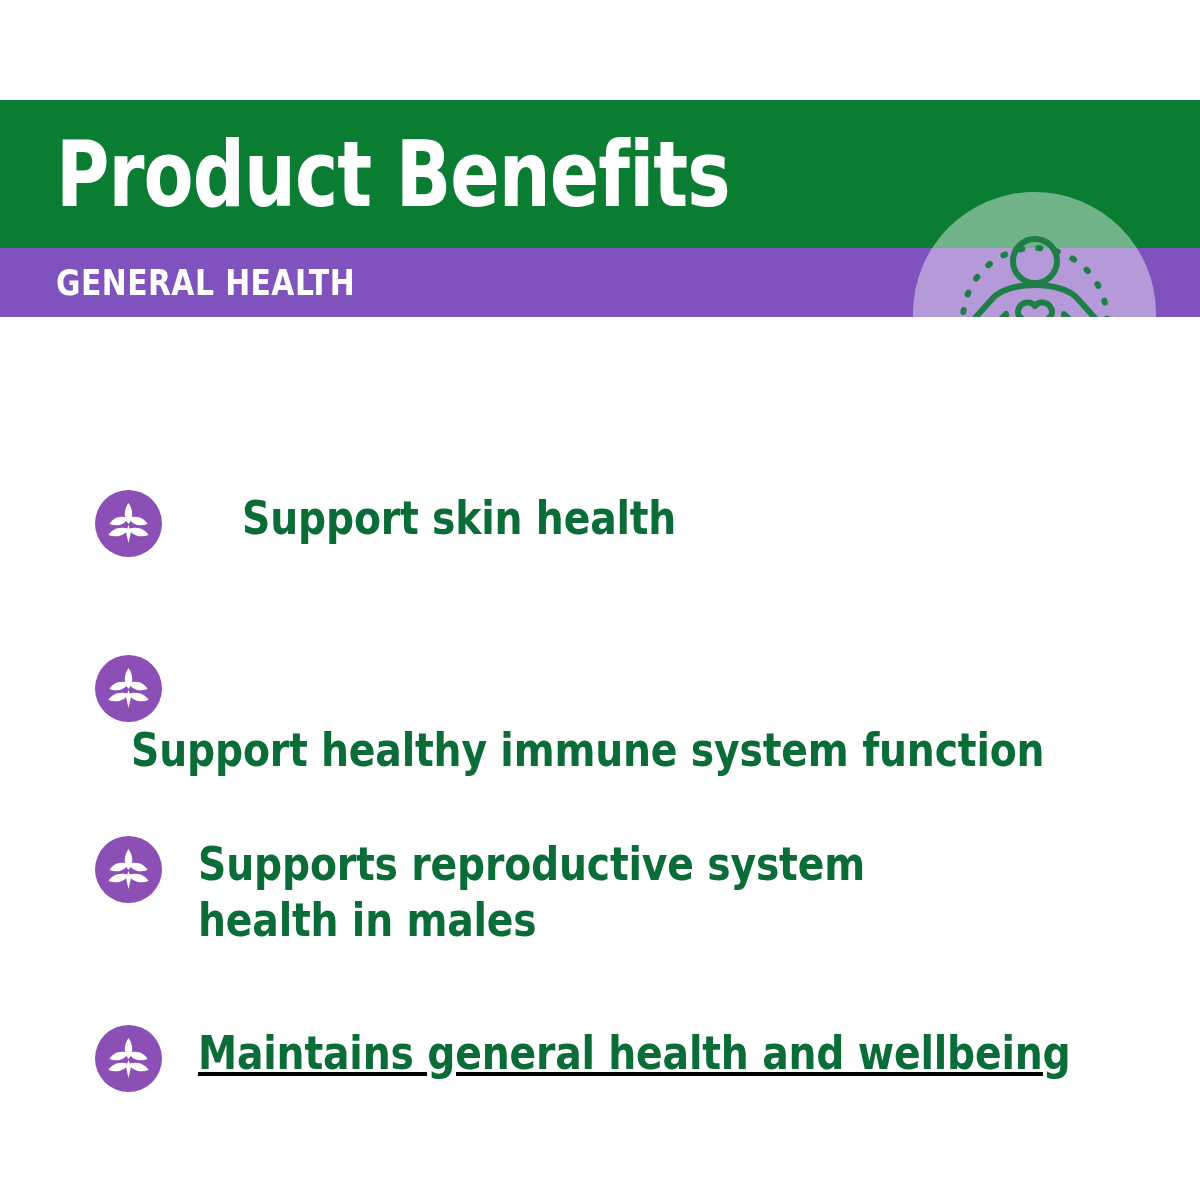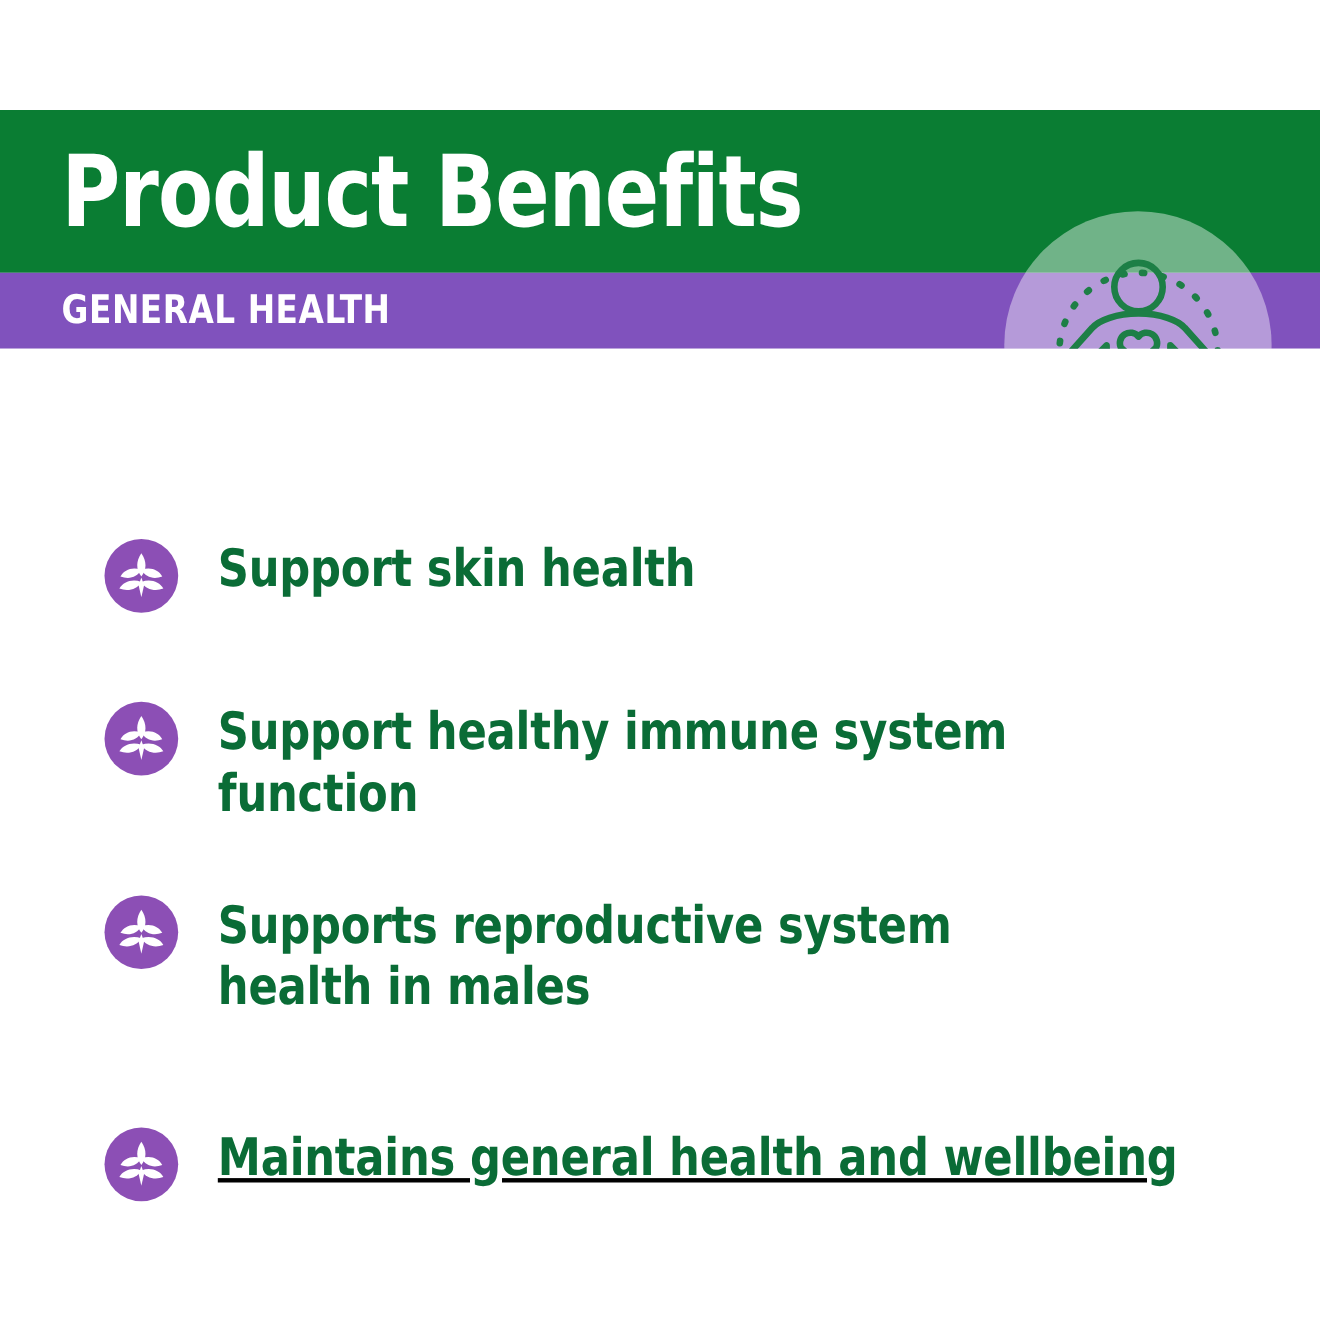--- a/index.html
+++ b/index.html
@@ -133,23 +133,23 @@
     color: #0a6c36;
     font-family: "Liberation Sans Narrow", "DejaVu Sans Condensed", "Liberation Sans", sans-serif;
     font-weight: bold;
     font-size: 47px;
     line-height: 56px;
     letter-spacing: -0.2px;
     transform: scaleX(0.93);
     transform-origin: left top;
     white-space: pre-line;
   }
-  #benefit-row-0 { top: 24px; }
-  #benefit-row-1 { top: 172px; }
-  #benefit-row-2 { top: 348px; }
+  #benefit-row-0 { top: 24px; gap: 44px; }
+  #benefit-row-1 { top: 189px; flex-direction: column; }
+  #benefit-row-2 { top: 370px; }
   #benefit-row-3 { top: 559px; text-decoration: underline; }
 </style>
 </head>
 <body>
 
 <div id="page">
 
   <div id="header-block">
 
     <div id="header-green-bar"></div>

